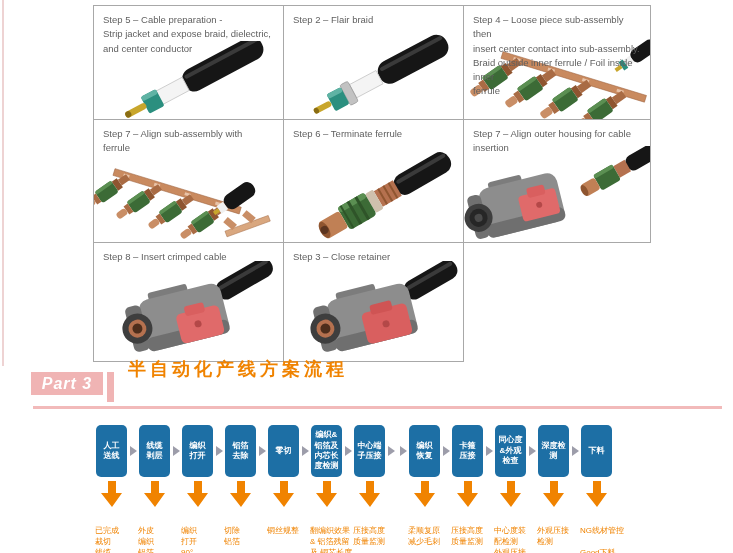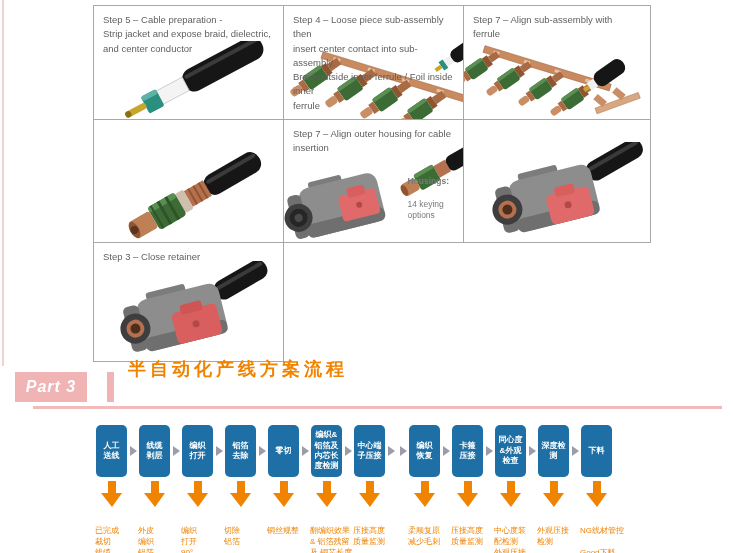--- a/index.html
+++ b/index.html
@@ -35,21 +35,21 @@
   .cell-art{position:absolute;z-index:1;}
   .housing-note{
     position:absolute;right:14px;bottom:9px;z-index:3;
     font-size:8.5px;line-height:1.35;color:var(--note_gray);
     white-space:pre-line;
   }
   .housing-note .t{font-weight:bold;}
 
   
   .part-badge{
-    position:absolute;left:15px;top:372px;width:72px;height:30px;
+    position:absolute;left:31px;top:372px;width:72px;height:23px;
     background:var(--banner_pink);color:#fff;
     font-style:italic;font-weight:bold;font-size:16px;
     display:flex;align-items:center;justify-content:center;letter-spacing:1px;
   }
   .part-bar{position:absolute;left:107px;top:372px;width:7px;height:30px;background:var(--banner_pink);}
   .section-title{
     position:absolute;left:128px;top:357px;
     color:var(--title_orange);font-weight:bold;font-size:18px;letter-spacing:4px;
   }
   .section-underline{position:absolute;left:33px;top:406px;width:689px;height:3px;background:var(--pink_line);}
@@ -90,20 +90,35 @@
         <rect x="-4" y="-8" width="82" height="4" rx="2" fill="#3a3a3a"></rect>
         <rect x="-36" y="-7.5" width="30" height="15" fill="#f4f4f4" stroke="#c8c8c8" stroke-width="0.8"></rect>
         <rect x="-52" y="-9.5" width="17" height="19" rx="2" fill="#2b8f7f"></rect>
         <rect x="-52" y="-9.5" width="17" height="5" rx="2" fill="#5fb3a4"></rect>
         <rect x="-74" y="-3.2" width="23" height="6.4" rx="3" fill="#c8a62c"></rect>
         <rect x="-74" y="-3.2" width="6" height="6.4" rx="3" fill="#8a6d14"></rect>
       </g>
     </svg>
   </div>
 
+  <div class="cell">
+    <div class="cell-title">Step 2 – Flair braid</div>
+    <svg class="cell-art" style="left:0;bottom:0;" width="180" height="86" viewBox="0 0 180 86">
+      <g transform="translate(92,46) rotate(-28)">
+        <rect x="4" y="-12" width="76" height="24" rx="11" fill="#161616"></rect>
+        <rect x="8" y="-8" width="70" height="4" rx="2" fill="#3a3a3a"></rect>
+        <rect x="-26" y="-7.5" width="30" height="15" fill="#f4f4f4" stroke="#c8c8c8" stroke-width="0.8"></rect>
+        <rect x="-35" y="-11.5" width="9" height="23" rx="2" fill="#c2c2c2" stroke="#8e8e8e" stroke-width="0.6"></rect>
+        <rect x="-51" y="-9.5" width="16" height="19" rx="2" fill="#2b8f7f"></rect>
+        <rect x="-51" y="-9.5" width="16" height="5" rx="2" fill="#5fb3a4"></rect>
+        <rect x="-70" y="-3" width="19" height="6" rx="3" fill="#c8a62c"></rect>
+        <rect x="-70" y="-3" width="5" height="6" rx="3" fill="#8a6d14"></rect>
+      </g>
+    </svg>
+  </div>
 
 
   <div class="cell">
     <div class="cell-title">Step 4 – Loose piece sub-assembly then
 insert center contact into sub-assembly.
 Braid outside inner ferrule / Foil inside inner
 ferrule</div>
     <svg class="cell-art" style="left:0;bottom:-2px;" width="198" height="94" viewBox="0 0 198 94">
       <g transform="translate(38,28) rotate(17)">
         <rect x="0" y="-3.5" width="150" height="7" fill="#c98a5f" stroke="#9a5f3a" stroke-width="0.5"></rect>
@@ -207,20 +222,21 @@
             <rect x="-3" y="-12" width="7" height="12" fill="#c98e66"></rect>
           </g>
         <g transform="translate(30,-3) rotate(-30)">
             <rect x="-3" y="-12" width="7" height="12" fill="#c98e66"></rect>
           </g>
       </g>
     </svg>
   </div>
 
   <div class="cell">
+    <div class="cell-title">Step 6 – Terminate ferrule</div>
     <svg class="cell-art" style="left:8px;bottom:0;" width="170" height="92" viewBox="0 0 170 92">
       <g transform="translate(88,48) rotate(-30)">
         <rect x="18" y="-11" width="62" height="22" rx="10" fill="#161616"></rect>
         <rect x="22" y="-7" width="56" height="4" rx="2" fill="#3a3a3a"></rect>
         <rect x="-2" y="-9" width="22" height="18" fill="#b5714f"></rect>
         <rect x="2" y="-9" width="2" height="18" fill="#8f5530"></rect>
           <rect x="8" y="-9" width="2" height="18" fill="#8f5530"></rect>
           <rect x="14" y="-9" width="2" height="18" fill="#8f5530"></rect>
         <rect x="-11" y="-11" width="9" height="22" rx="2" fill="#cfc0ad"></rect>
         <rect x="-42" y="-13" width="31" height="26" rx="4" fill="#3c6b36"></rect>
@@ -253,28 +269,24 @@
         <rect x="-40" y="10" width="80" height="14" rx="6" fill="#6f6f6f"></rect>
         <rect x="-52" y="-22" width="14" height="44" rx="5" fill="#707070"></rect>
         <circle cx="-45" cy="1" r="14" fill="#3e3e3e"></circle>
         <circle cx="-45" cy="1" r="9" fill="#262626"></circle>
         <circle cx="-45" cy="1" r="4" fill="#4a4a4a"></circle>
         <rect x="-2" y="-10" width="38" height="26" rx="4" fill="#e06a6a"></rect>
         <rect x="8" y="-16" width="18" height="10" rx="3" fill="#d95f5f"></rect>
         <circle cx="17" cy="3" r="3" fill="#b44848"></circle>
       </g>
     </svg>
-    <div class="housing-note">
-      <div class="t">Housings:</div>
-      <div>14 keying
-options</div>
-    </div>
-  </div>
-
-  <div class="cell">
+  </div>
+
+  <div class="cell">
+    <div class="cell-title">Step 8 – Insert crimped cable</div>
     <svg class="cell-art" style="left:4px;bottom:0;" width="190" height="100" viewBox="0 0 190 100">
       <g transform="translate(86,56) rotate(-14)">
         <g transform="translate(38,-14) rotate(-16)">
             <rect x="0" y="-10" width="62" height="20" rx="9" fill="#161616"></rect>
             <rect x="4" y="-6" width="56" height="4" rx="2" fill="#3a3a3a"></rect>
           </g>
         <rect x="-30" y="-32" width="40" height="9" rx="3" fill="#7c7c7c"></rect>
         <rect x="-42" y="-26" width="84" height="52" rx="10" fill="#8d8d8d"></rect>
         <rect x="-42" y="12" width="84" height="14" rx="6" fill="#6f6f6f"></rect>
         <rect x="-56" y="-23" width="16" height="46" rx="5" fill="#707070"></rect>

